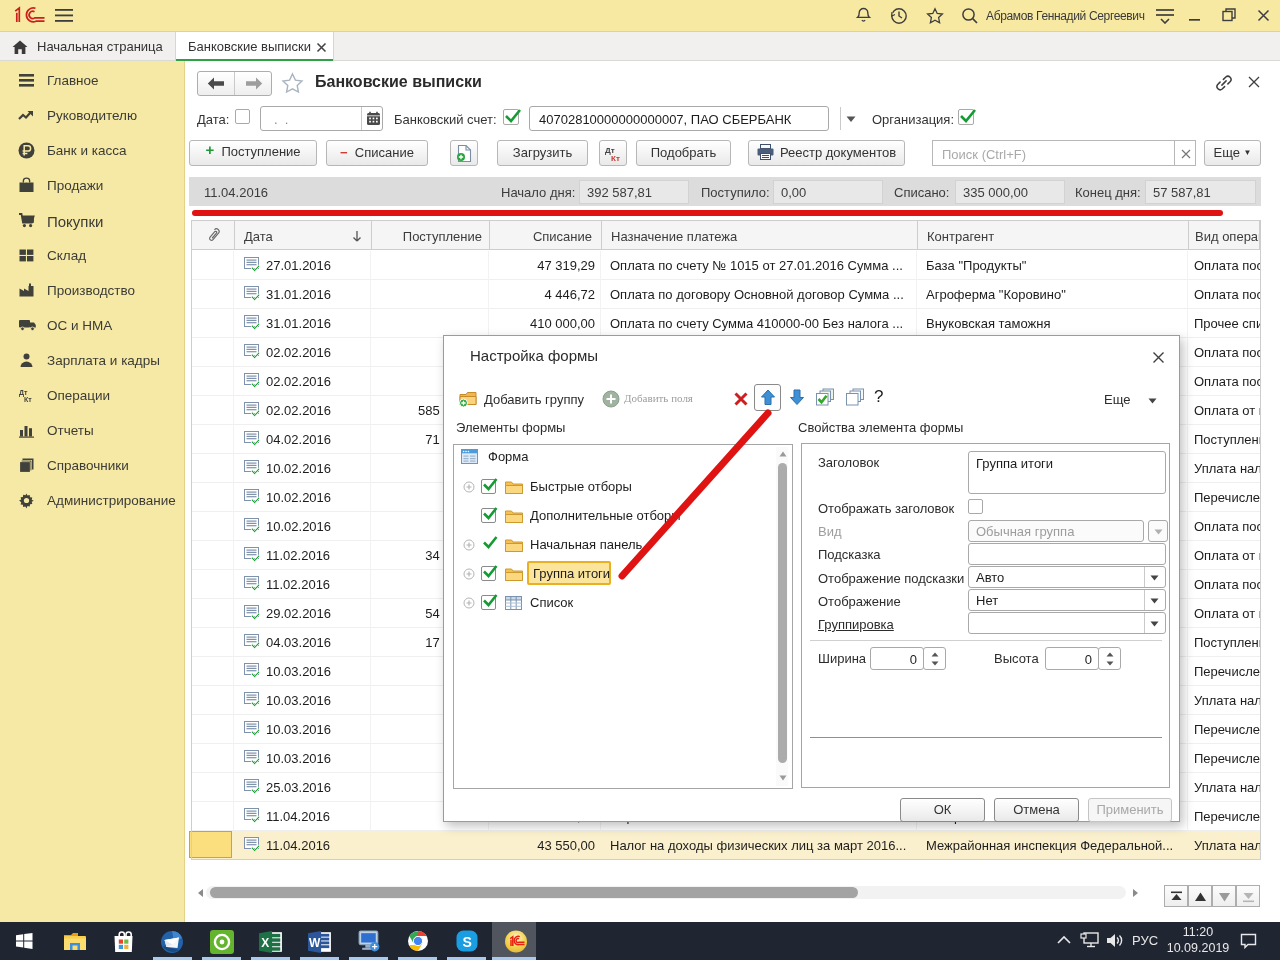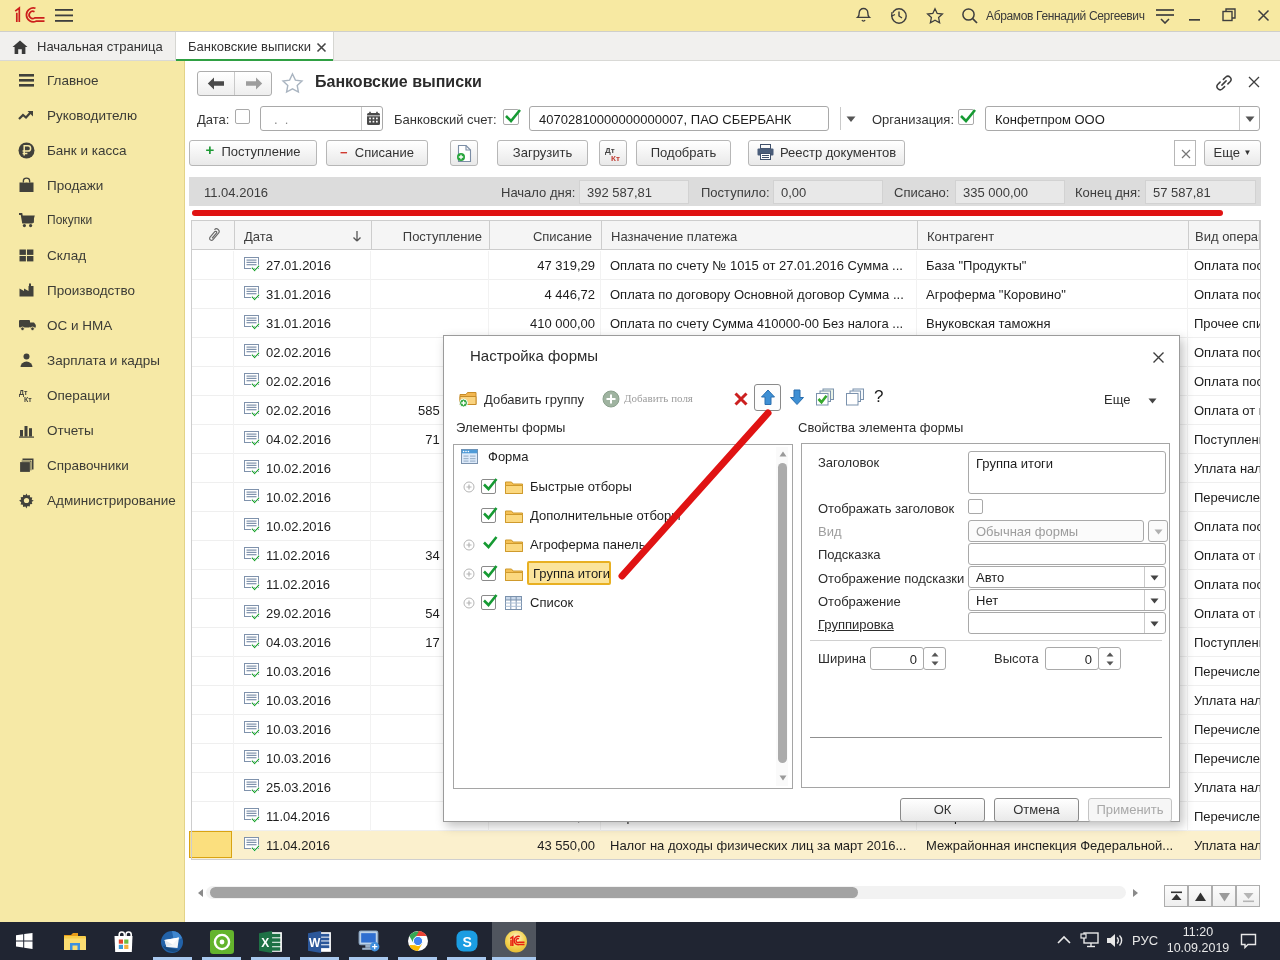--- a/index.html
+++ b/index.html
@@ -105,21 +105,21 @@
         <path d="M5.5 5.5 V3.8 a3 2.6 0 0 1 6 0 V5.5" stroke="#41413b" stroke-width="1.6" fill="none"></path>
         <path d="M6.8 5.5 V3.9 a1.7 1.5 0 0 1 3.4 0 V5.5" stroke="#f6e9a6" stroke-width="1.2" fill="none"></path>
       </svg></div>
     <div style="position:absolute;left:47px;top:117px;font-size:13.5px;color:#3c3c36;white-space:nowrap;">Продажи</div>
 <div style="position:absolute;left:18px;top:151px;width:19px;height:17px;"><svg width="18" height="17" viewBox="0 0 18 17">
         <path d="M1 2 H3.5 L5 10.5 H13.8 L15.6 4.5 H4" stroke="#41413b" stroke-width="1.8" fill="none"></path>
         <rect x="4.6" y="4.2" width="11.3" height="6.6" fill="#41413b"></rect>
         <circle cx="6.4" cy="13.6" r="1.6" fill="#41413b"></circle>
         <circle cx="12.6" cy="13.6" r="1.6" fill="#41413b"></circle>
       </svg></div>
-    <div style="position:absolute;left:47px;top:152px;font-size:12px;color:#3c3c36;white-space:nowrap;">Покупки</div>
+    <div style="position:absolute;left:47px;top:152px;font-size:15px;color:#3c3c36;white-space:nowrap;">Покупки</div>
 <div style="position:absolute;left:18px;top:186px;width:19px;height:17px;"><svg width="17" height="17" viewBox="0 0 17 17">
         <g fill="#41413b">
           <rect x="1.5" y="2.5" width="6.4" height="5.4"></rect>
           <rect x="9" y="2.5" width="6.4" height="5.4"></rect>
           <rect x="1.5" y="9" width="6.4" height="5.4"></rect>
           <rect x="9" y="9" width="6.4" height="5.4"></rect>
         </g>
       </svg></div>
     <div style="position:absolute;left:47px;top:187px;font-size:13.5px;color:#3c3c36;white-space:nowrap;">Склад</div>
 <div style="position:absolute;left:18px;top:221px;width:19px;height:17px;"><svg width="17" height="17" viewBox="0 0 17 17">
@@ -226,27 +226,20 @@
     <svg class="abs" style="left:316px;top:9px;" width="10" height="7" viewBox="0 0 10 7">
         <path d="M0.5 0.5 H9.5 L5 6 Z" fill="#555"></path>
       </svg>
   </div>
   <div class="abs" style="left:687px;top:51px;">Организация:</div>
   <div class="fld" style="left:773px;top:48px;width:16px;height:16px;border-radius:2px;">
       <svg width="18" height="16" viewBox="0 0 18 16" style="position:absolute;left:0px;top:-2px;">
         <path d="M2 8 L7 13 L16 2" stroke="#169a33" stroke-width="2.6" fill="none"></path>
       </svg>
     </div>
-  <div class="fld" style="left:800px;top:45px;width:275px;height:25px;">
-    <div class="abs" style="left:9px;top:5px;">Конфетпром ООО</div>
-    <div class="abs" style="left:253px;top:0px;width:21px;height:23px;border-left:1px solid #c9c9c9;"></div>
-    <svg class="abs" style="left:259px;top:9px;" width="10" height="7" viewBox="0 0 10 7">
-        <path d="M0.5 0.5 H9.5 L5 6 Z" fill="#555"></path>
-      </svg>
-  </div>
 
   <div class="btn" style="left:4px;top:79px;width:128px;height:26px;"><span style="color:#1d9a34;font-weight:bold;font-size:15px;vertical-align:1px;">+</span>&nbsp; Поступление</div>
   <div class="btn" style="left:141px;top:79px;width:102px;height:26px;line-height:24px;"><span style="color:#d03a30;font-weight:bold;">−</span>&nbsp; Списание</div>
   <div class="btn" style="left:265px;top:79px;width:28px;height:26px;"><svg style="margin-top:4px;" width="16" height="17" viewBox="0 0 16 17">
         <path d="M2.5 0.5 H10 L14.5 5 V16.5 H2.5 Z" fill="#fff" stroke="#7b8da5" stroke-width="1.1"></path>
         <path d="M10 0.5 V5 H14.5" fill="none" stroke="#7b8da5" stroke-width="1.1"></path>
         <circle cx="5" cy="12" r="4" fill="#27a53c"></circle>
         <path d="M5 9.8 V14.2 M2.8 12 H7.2" stroke="#fff" stroke-width="1.3"></path>
       </svg></div>
   <div class="btn" style="left:312px;top:79px;width:91px;height:26px;line-height:24px;">Загрузить</div>
@@ -255,20 +248,23 @@
         <text x="7" y="17" font-size="8" font-weight="bold" fill="#c03a30">Кт</text>
       </svg></div>
   <div class="btn" style="left:451px;top:79px;width:95px;height:26px;line-height:24px;">Подобрать</div>
   <div class="btn" style="left:563px;top:79px;width:157px;height:26px;line-height:24px;"><svg style="vertical-align:-3px;margin-right:6px;" width="17" height="16" viewBox="0 0 17 16">
         <rect x="3.5" y="0.5" width="10" height="4" fill="none" stroke="#40506a" stroke-width="1"></rect>
         <rect x="0.5" y="4.5" width="16" height="7" rx="1" fill="#4a5d7a"></rect>
         <rect x="3.5" y="9.5" width="10" height="6" fill="#fff" stroke="#40506a" stroke-width="1"></rect>
         <line x1="5" y1="11.5" x2="12" y2="11.5" stroke="#40506a"></line>
         <line x1="5" y1="13.5" x2="12" y2="13.5" stroke="#40506a"></line>
       </svg>Реестр документов</div>
+  <div class="fld" style="left:747px;top:79px;width:243px;height:26px;border-radius:0;border-color:#b7b7b7;">
+    <div class="abs" style="left:9px;top:6px;color:#a9a9a9;">Поиск (Ctrl+F)</div>
+  </div>
   <div class="fld" style="left:989px;top:79px;width:22px;height:26px;border-radius:0;border-color:#b7b7b7;">
       <svg style="position:absolute;left:6px;top:8px;" width="10" height="10" viewBox="0 0 10 10">
         <path d="M1 1 L9 9 M9 1 L1 9" stroke="#777" stroke-width="1.2"></path>
       </svg>
     </div>
   <div class="btn" style="left:1019px;top:79px;width:57px;height:26px;line-height:24px;">Еще <span style="font-size:8px;vertical-align:2px;">▼</span></div>
 
   <div class="abs" style="left:4px;top:116px;width:1072px;height:29px;background:#dcdcdc;">
     <div class="abs" style="left:15px;top:8px;color:#3c3c3c;">11.04.2016</div>
     <div class="abs" style="left:312px;top:8px;color:#3c3c3c;">Начало дня:</div>
@@ -714,21 +710,21 @@
 
   <div class="abs" style="left:357px;top:107px;width:369px;height:345px;border:1px solid #a5a5a5;background:#fff;">
     <div class="dlglbl" style="left:16px;top:11px;">Заголовок</div>
     <div class="fld" style="left:166px;top:7px;width:198px;height:43px;">
         <span style="position:absolute;left:7px;top:4px;">Группа итоги</span>
       </div>
     <div class="dlglbl" style="left:16px;top:57px;">Отображать заголовок</div>
     <div class="fld" style="left:166px;top:55px;width:15px;height:15px;border-radius:2px;"></div>
     <div class="dlglbl" style="left:16px;top:80px;color:#9d9d9d;">Вид</div>
     <div class="fld" style="left:166px;top:76px;width:176px;height:22px;background:#fbfbfb;">
-        <span style="position:absolute;left:7px;top:3px;color:#9d9d9d;">Обычная формы</span>
+        <span style="position:absolute;left:7px;top:3px;color:#9d9d9d;">Обычная группа</span>
       </div>
     <div class="fld" style="left:346px;top:76px;width:20px;height:22px;background:#fbfbfb;">
         <svg style="position:absolute;left:5px;top:8px;" width="9" height="6" viewBox="0 0 9 6">
           <path d="M0.5 0.5 H8.5 L4.5 5.5 Z" fill="#b0b0b0"></path>
         </svg>
       </div>
     <div class="dlglbl" style="left:16px;top:103px;">Подсказка</div>
     <div class="fld" style="left:166px;top:99px;width:198px;height:22px;"></div>
     <div class="dlglbl" style="left:16px;top:127px;">Отображение подсказки</div>
     <div class="fld" style="left:166px;top:122px;width:198px;height:22px;">
@@ -957,21 +953,21 @@
       <circle cx="6" cy="6" r="5" fill="none" stroke="#b5b5b5"></circle>
       <path d="M6 3.5 V8.5 M3.5 6 H8.5" stroke="#b5b5b5" stroke-width="1.2"></path>
     </svg>
 <svg style="position:absolute;left:29px;top:91px;" width="18" height="17" viewBox="0 0 18 17">
       <path d="M3 8.5 L7.5 13 L15.5 3" stroke="#169a33" stroke-width="2.6" fill="none"></path>
     </svg>
 <svg style="position:absolute;left:53px;top:95px;" width="18" height="14" viewBox="0 0 18 14">
       <path d="M0.5 2 H6.5 L8 4 H17.5 V13.5 H0.5 Z" fill="#f5c054" stroke="#cf9a2c" stroke-width="1"></path>
       <path d="M0.5 5.5 H17.5 V13.5 H0.5 Z" fill="#fbd87f" stroke="#cf9a2c" stroke-width="1"></path>
     </svg>
-<div style="position:absolute;left:78px;top:94px;font-size:13px;color:#1d1d1d;white-space:nowrap;">Агроферма панель</div>
+<div style="position:absolute;left:78px;top:94px;font-size:13px;color:#1d1d1d;white-space:nowrap;">Начальная панель</div>
 <svg style="position:absolute;left:11px;top:125px;" width="12" height="12" viewBox="0 0 12 12">
       <circle cx="6" cy="6" r="5" fill="none" stroke="#b5b5b5"></circle>
       <path d="M6 3.5 V8.5 M3.5 6 H8.5" stroke="#b5b5b5" stroke-width="1.2"></path>
     </svg>
 <div style="position:absolute;left:29px;top:123px;width:15px;height:15px;border:1px solid #8a8a8a;border-radius:2px;background:#fff;"></div>
     <svg style="position:absolute;left:29px;top:120px;" width="18" height="17" viewBox="0 0 18 17">
       <path d="M3 8.5 L7.5 13 L15.5 3" stroke="#169a33" stroke-width="2.6" fill="none"></path>
     </svg>
 <svg style="position:absolute;left:53px;top:124px;" width="18" height="14" viewBox="0 0 18 14">
       <path d="M0.5 2 H6.5 L8 4 H17.5 V13.5 H0.5 Z" fill="#f5c054" stroke="#cf9a2c" stroke-width="1"></path>

